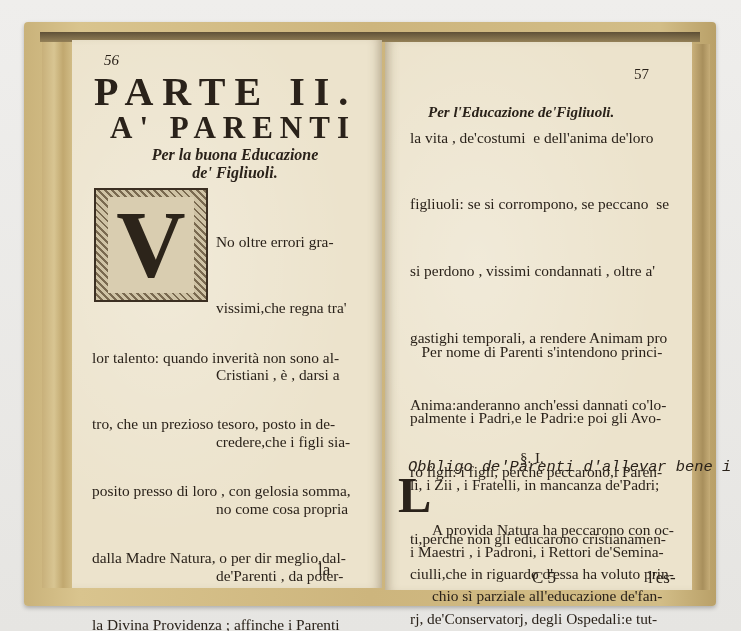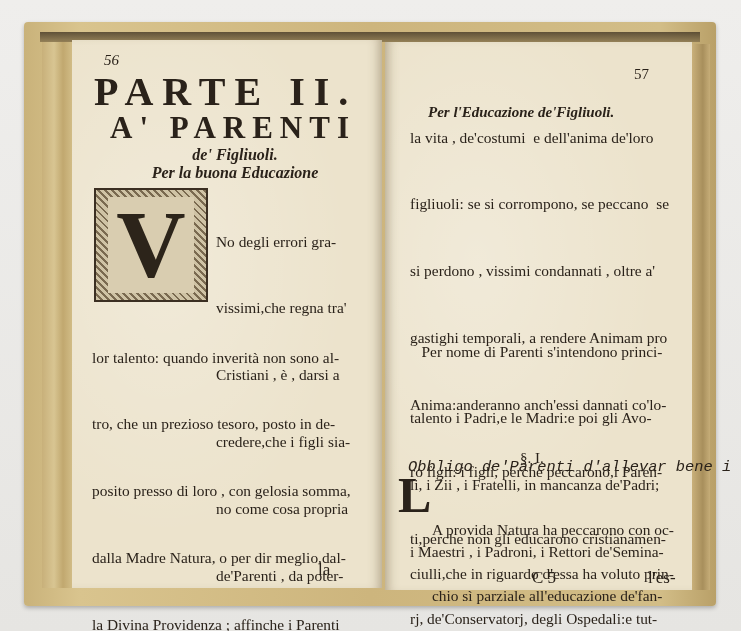--- a/index.html
+++ b/index.html
@@ -32,29 +32,29 @@
 <div class="cover"></div>
 <div class="page-edge-left"></div>
 <div class="page-edge-right"></div>
 <div class="cover-shadow-top"></div>
 
 <div class="page left"></div>
 <div class="pnum" style="left:104px;top:52px;font-style:italic;">56</div>
 <div class="title">PARTE II.</div>
 <div class="subtitle">A' PARENTI</div>
 <div class="subhead">
+  <span class="line">Per la buona Educazione</span>
   <span class="line">de' Figliuoli.</span>
-  <span class="line">Per la buona Educazione</span>
 </div>
 <div class="dropcap">
     <span>V</span>
   </div>
 
 <div class="textblock" style="left:216px;top:186px;">
-  <span class="line">No degli errori gra-</span>
+  <span class="line">No oltre errori gra-</span>
   <span class="line">vissimi,che regna tra'</span>
   <span class="line">Cristiani , è , darsi a</span>
   <span class="line">credere,che i figli sia-</span>
   <span class="line">no come cosa propria</span>
   <span class="line">de'Parenti , da poter-</span>
   
 </div>
 
 <div class="textblock" style="left:92px;top:302px;">
   <span class="line">lor talento: quando inverità non sono al-</span>
@@ -90,21 +90,21 @@
   <span class="line">ti,perche non gli educarono cristianamen-</span>
   
   
   
   
   
 </div>
 
 <div class="textblock" style="left:410px;top:296px;">
   <span class="line">   Per nome di Parenti s'intendono princi-</span>
-  <span class="line">talento i Padri,e le Madri:e poi gli Avo-</span>
+  <span class="line">palmente i Padri,e le Padri:e poi gli Avo-</span>
   <span class="line">li, i Zii , i Fratelli, in mancanza de'Padri;</span>
   <span class="line">i Maestri , i Padroni, i Rettori de'Semina-</span>
   <span class="line">rj, de'Conservatorj, degli Ospedali:e tut-</span>
   
   
   
   
 </div>
 
 <div class="section">§. I.</div>

